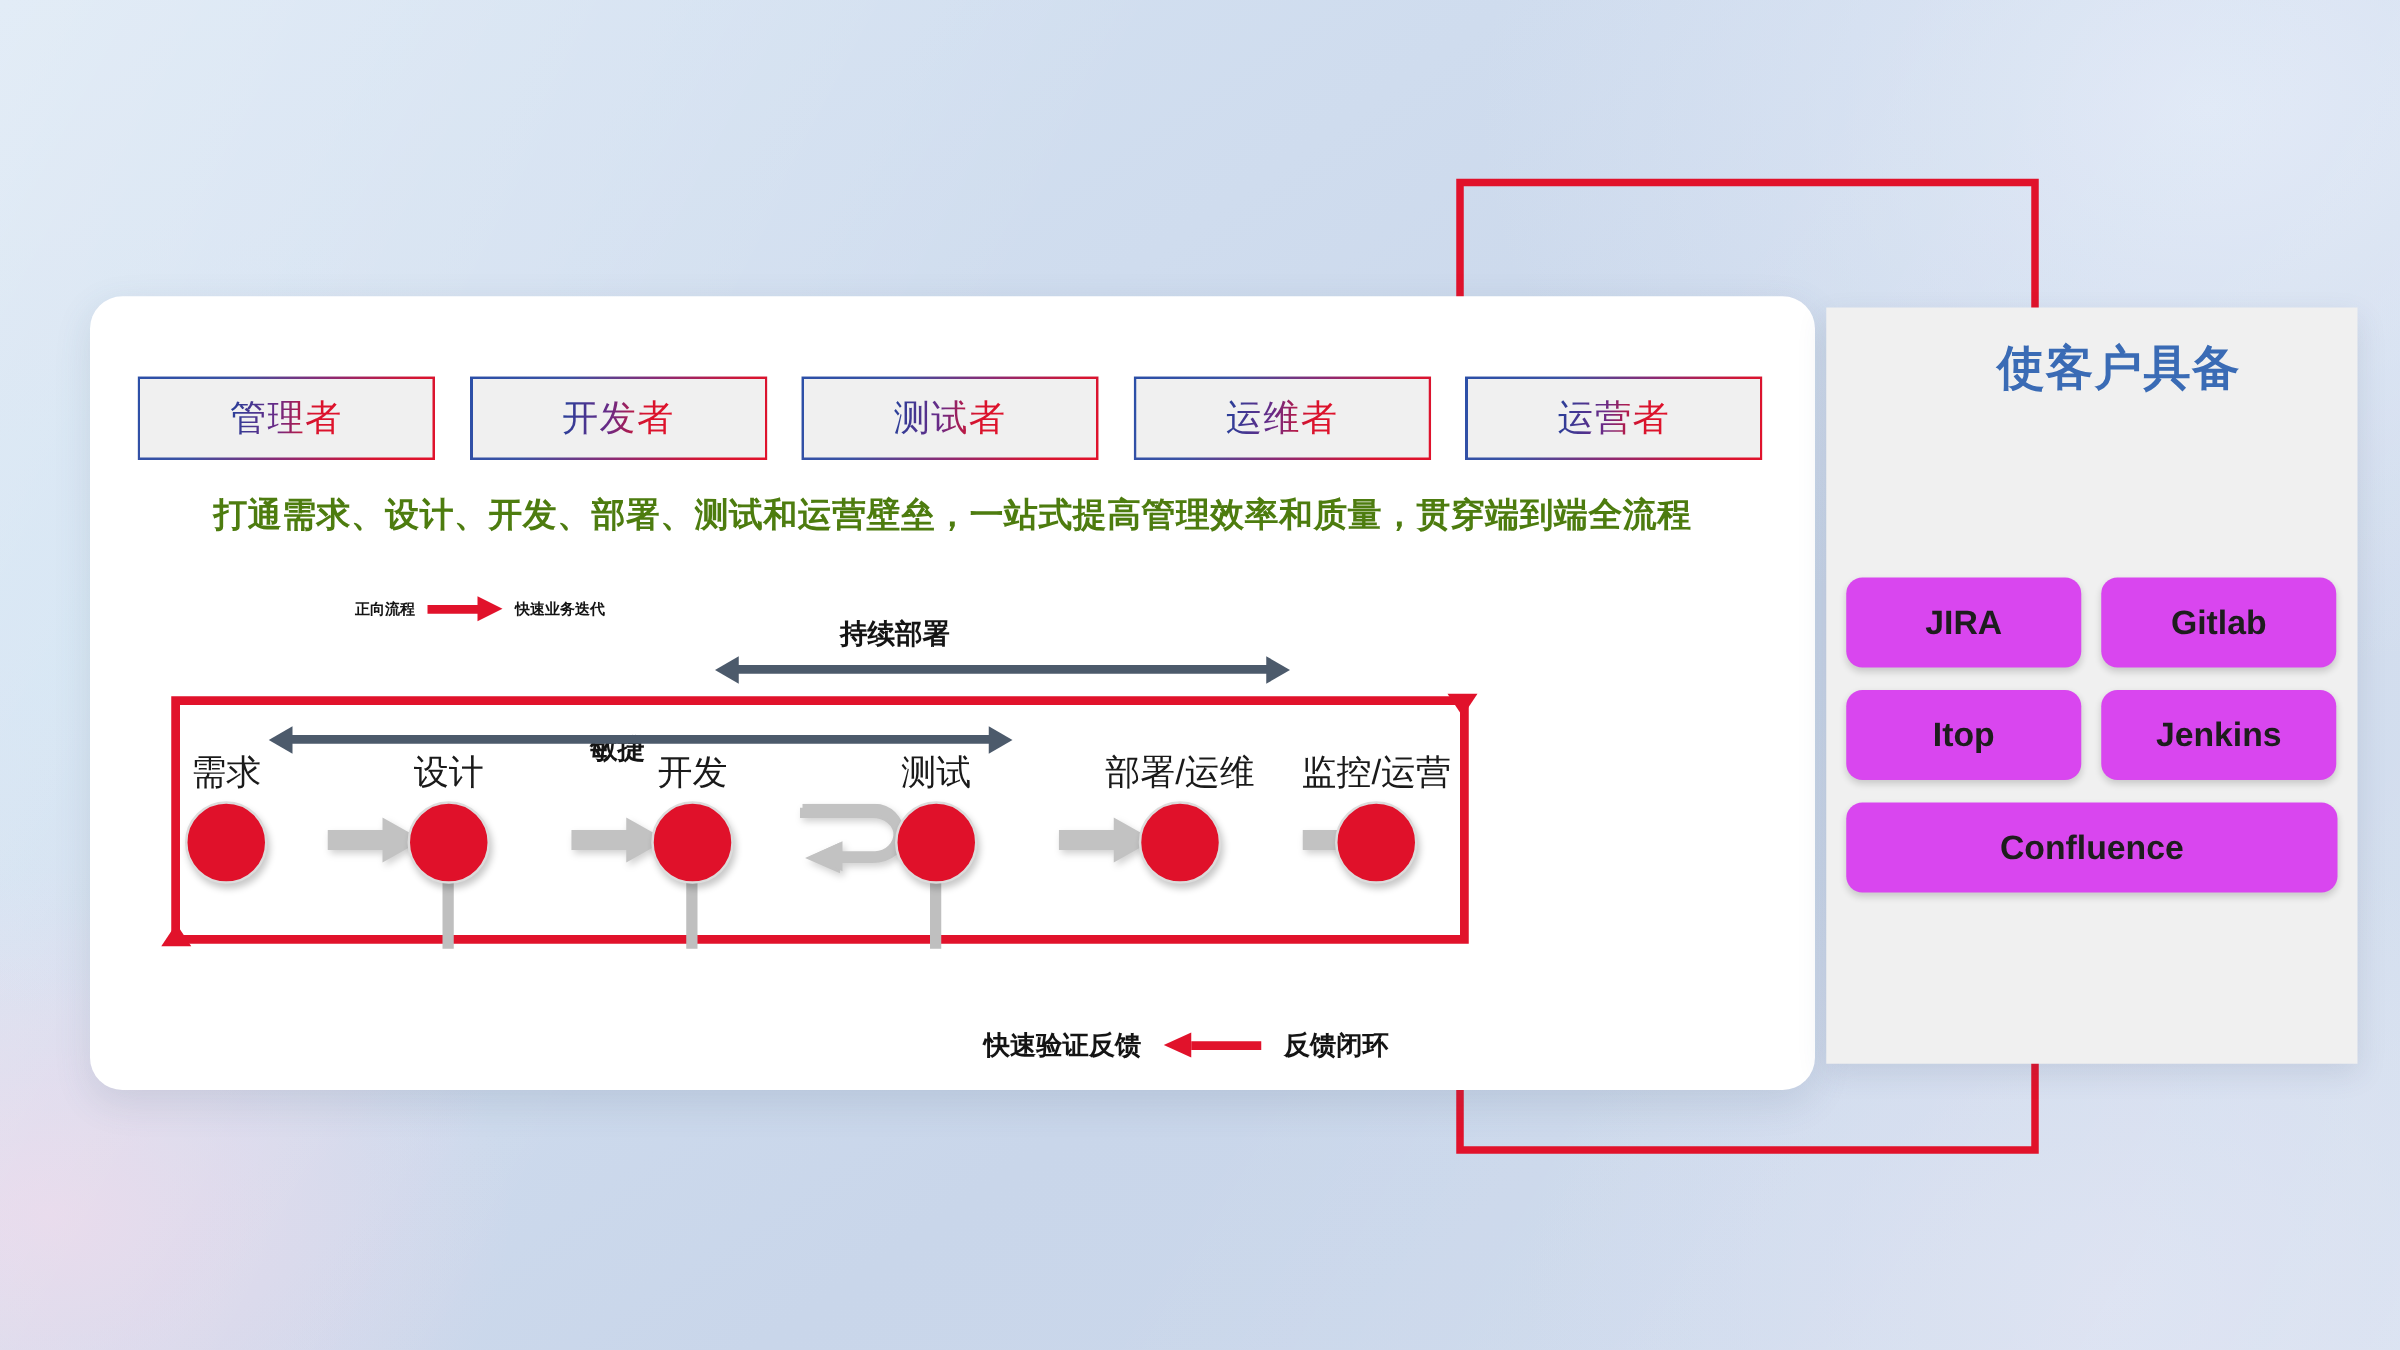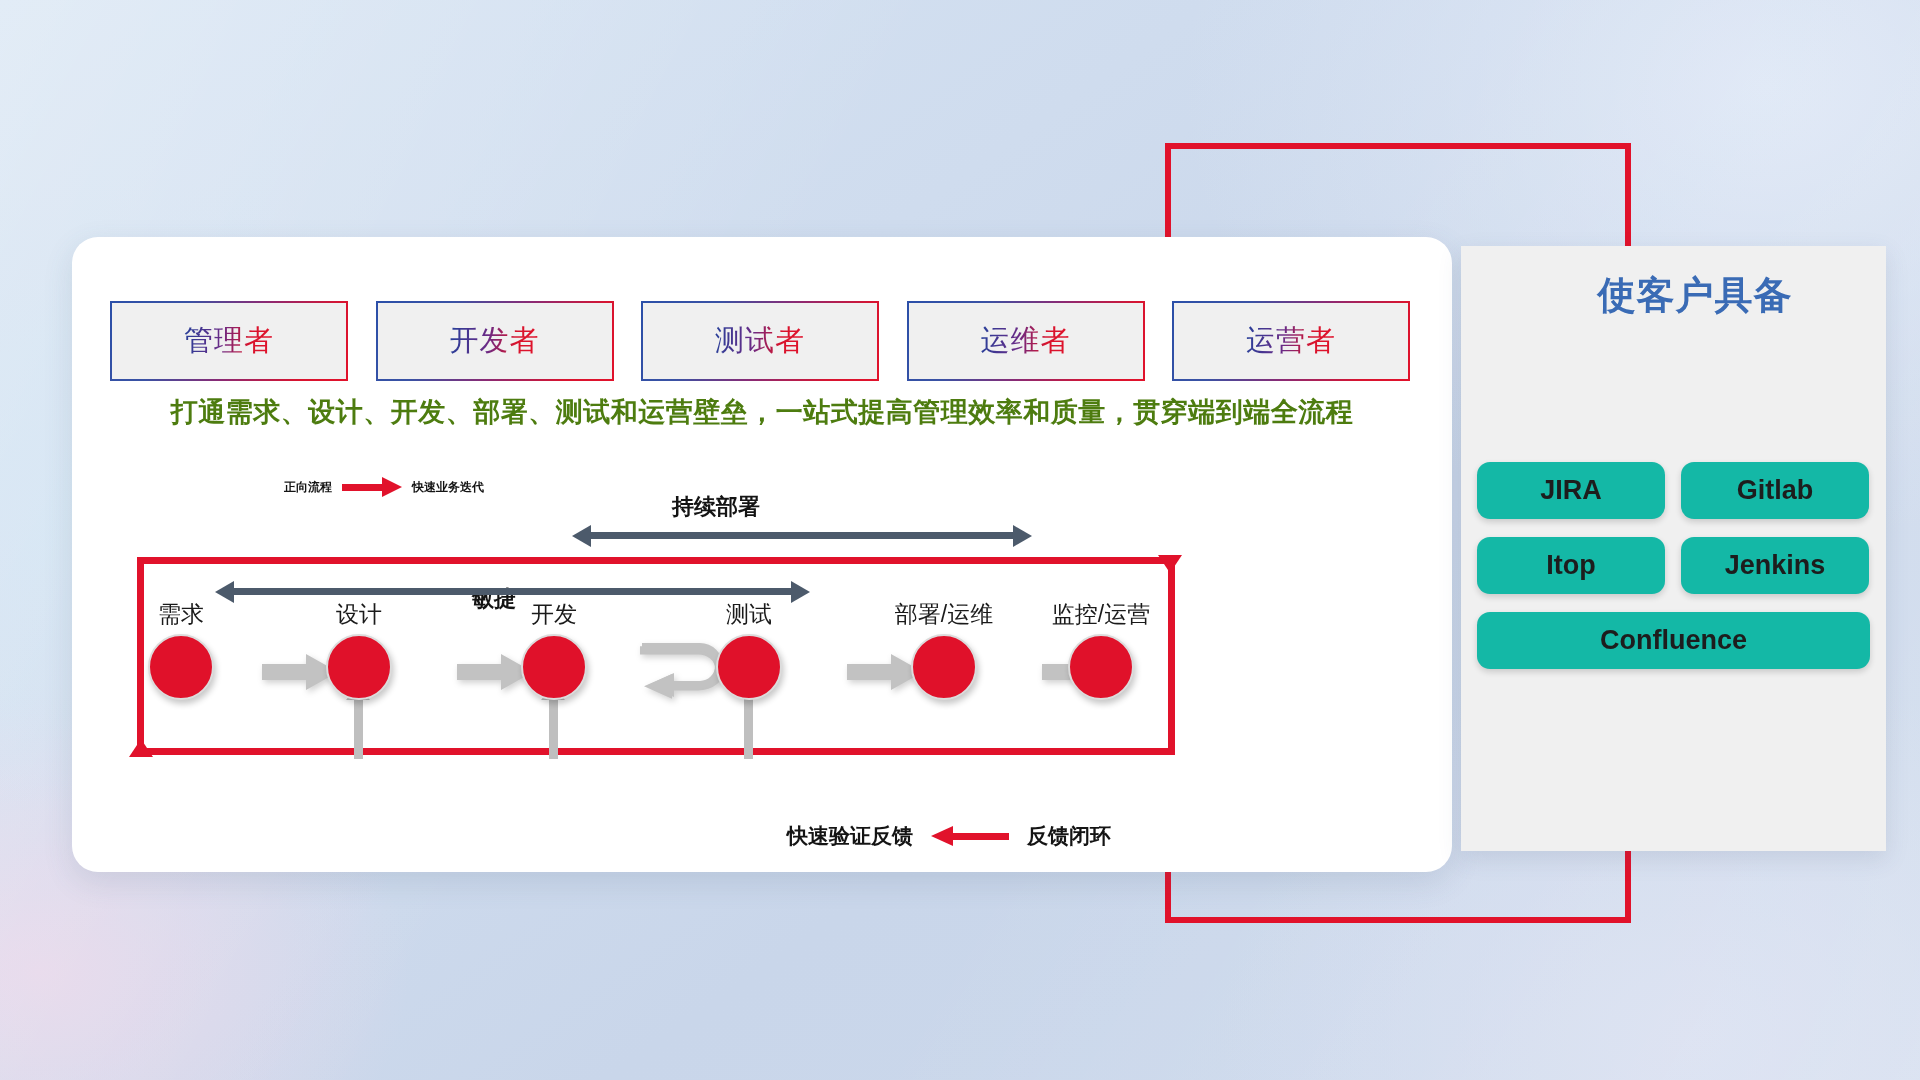--- a/index.html
+++ b/index.html
@@ -29,21 +29,21 @@
     box-sizing:border-box;
   }
   
   #card{
     position:absolute;left:72px;top:237px;width:1380px;height:635px;
     background:#fff;border-radius:26px;
     box-shadow:0 10px 30px rgba(70,90,120,.14);
   }
   
   #roles{
-    position:absolute;left:38px;top:64px;width:1300px;height:80px;
+    position:absolute;left:38px;top:64px;width:1300px;height:67px;
     display:flex;justify-content:space-between;
   }
   .role-box{
     width:238px;height:100%;
     background:#f0f0f0;
     position:relative;
     display:flex;align-items:center;justify-content:center;
     box-sizing:border-box;
   }
   .role-box:before{
@@ -105,21 +105,21 @@
     position:absolute;left:57px;top:502px;width:0;height:0;
     border-left:12px solid transparent;border-right:12px solid transparent;
     border-bottom:18px solid #e1122b;
   }
   
   #stages{
     position:absolute;left:42px;top:362px;width:1300px;height:130px;
   }
   .stage{position:absolute;text-align:center;width:150px;}
   .stage .slabel{
-    font-size:23px;color:#1a1a1a;margin-bottom:4px;white-space:nowrap;
+    font-size:28px;color:#1a1a1a;margin-bottom:4px;white-space:nowrap;
     font-weight:400;
   }
   .dot{
     width:62px;height:62px;border-radius:50%;
     background:#e0112a;border:2px solid #dcdcdc;
     margin:0 auto;box-shadow:2px 4px 6px rgba(0,0,0,.22);
   }
   
   .gchev{position:absolute;width:76px;height:40px;}
   .gchev svg{display:block;filter:drop-shadow(2px 3px 3px rgba(0,0,0,.18));}
@@ -151,21 +151,21 @@
   #panel-heading{
     margin-top:22px;text-align:center;color:#3a6bb5;
     font-size:38px;font-weight:bold;line-height:1.45;letter-spacing:1px;padding-left:43px;
   }
   #panel-heading .l2{font-size:36px;}
   #tools{
     position:absolute;left:16px;top:216px;width:393px;
     display:flex;flex-wrap:wrap;gap:18px 16px;
   }
   .tool{
-    background:#14b8a6;border-radius:13px;height:57px;
+    background:#d946ef;border-radius:13px;height:72px;
     display:flex;align-items:center;justify-content:center;
     font-size:27px;font-weight:bold;color:#1d1d1d;
     box-shadow:0 3px 6px rgba(0,0,0,.16);
     width:188px;
   }
   .tool.wide{width:393px;}
 </style>
 </head>
 <body>
 

